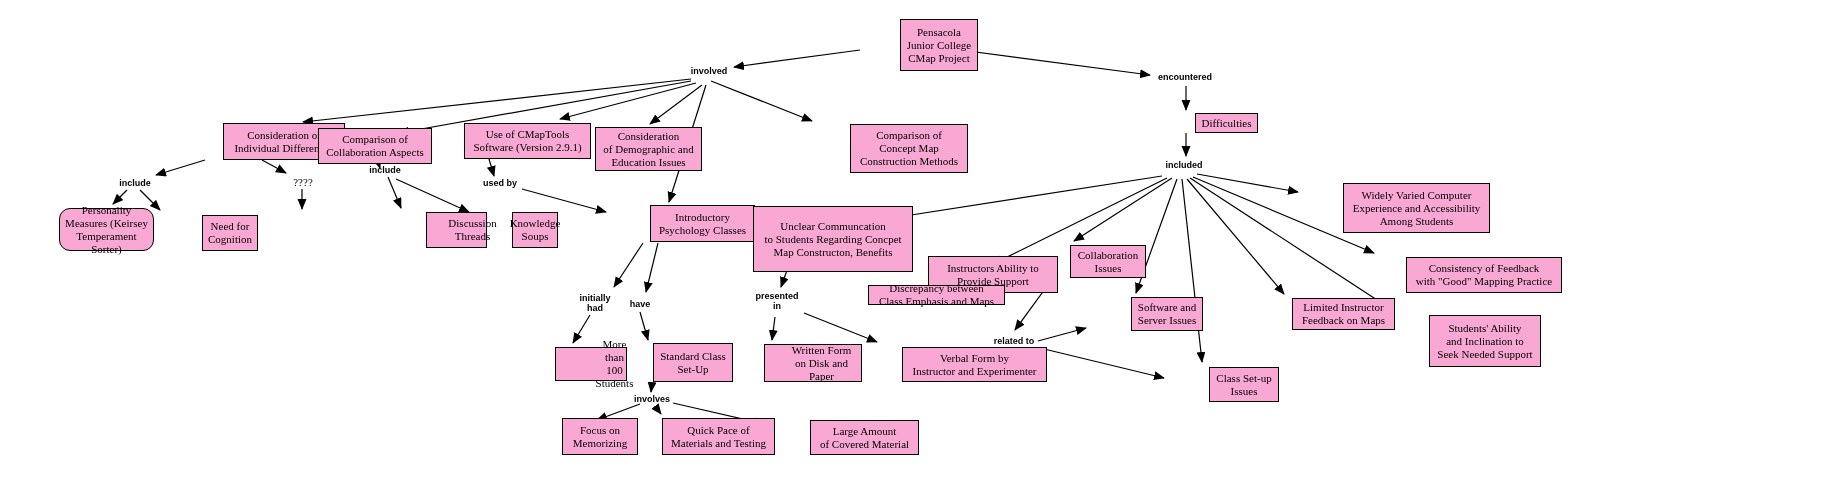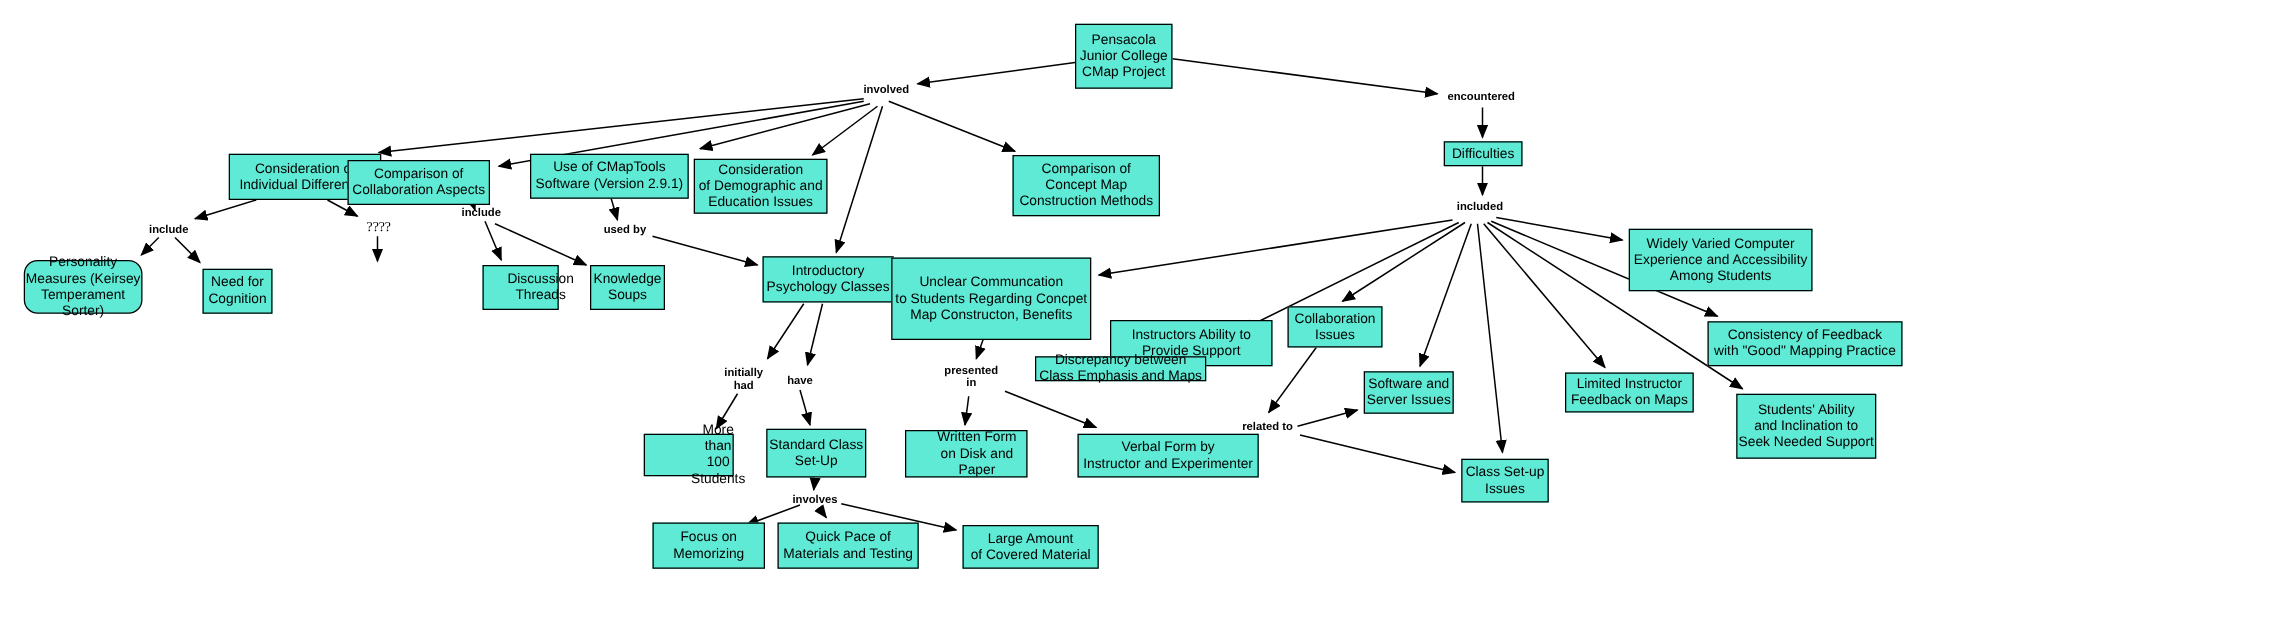--- a/index.html
+++ b/index.html
@@ -13,29 +13,30 @@
     color: #000;
   }
   .edges {
     position: absolute;
     left: 0; top: 0;
   }
   .node {
     position: absolute;
     box-sizing: border-box;
     border: 1px solid #000;
-    background: #5eead4;
+    background: #f9a8d4;
     display: flex;
     align-items: center;
     justify-content: center;
     text-align: center;
     font-size: 11px;
     line-height: 13px;
     white-space: pre-line;
-    font-family: Liberation Sans, sans-serif;
+    font-family: Liberation Serif, serif;
+    margin-left: 40px;
   }
   .link-label {
     position: absolute;
     font-family: "Liberation Sans", sans-serif;
     font-weight: bold;
     font-size: 9px;
     line-height: 10px;
     text-align: center;
     white-space: pre-line;
   }
@@ -120,21 +121,21 @@
 Concept Map
 Construction Methods</div>
     <div class="node" style="left: 1155px; top: 113px; width: 63px; height: 20px;">Difficulties</div>
     <div class="node" style="left: 19px; top: 208px; width: 95px; height: 43px; border-radius: 11px;">Personality
 Measures (Keirsey
 Temperament Sorter)</div>
     <div class="node" style="left: 162px; top: 215px; width: 56px; height: 36px;">Need for
 Cognition</div>
     <div class="node" style="left: 386px; top: 212px; width: 61px; height: 36px; padding-left: 32px;">Discussion
 Threads</div>
-    <div class="node" style="left: 472px; top: 212px; width: 60px; height: 36px;">Knowledge
+    <div class="node" style="left: 472px; top: 212px; width: 46px; height: 36px;">Knowledge
 Soups</div>
     <div class="node" style="left: 610px; top: 205px; width: 105px; height: 37px;">Introductory
 Psychology Classes</div>
     <div class="node" style="left: 713px; top: 206px; width: 160px; height: 66px;">Unclear Communcation
 to Students Regarding Concpet
 Map Constructon, Benefits</div>
     <div class="node" style="left: 1030px; top: 245px; width: 76px; height: 33px;">Collaboration
 Issues</div>
     <div class="node" style="left: 1091px; top: 297px; width: 72px; height: 34px; text-align: center;">Software and
 Server Issues</div>
@@ -151,21 +152,21 @@
 and Inclination to
 Seek Needed Support</div>
     <div class="node" style="left: 515px; top: 347px; width: 72px; height: 34px; padding-left: 47px;">More than
 100 Students</div>
     <div class="node" style="left: 613px; top: 343px; width: 80px; height: 39px;">Standard Class
 Set-Up</div>
     <div class="node" style="left: 724px; top: 344px; width: 98px; height: 38px; padding-left: 17px;">Written Form
 on Disk and Paper</div>
     <div class="node" style="left: 862px; top: 347px; width: 145px; height: 35px;">Verbal Form by
 Instructor and Experimenter</div>
-    <div class="node" style="left: 522px; top: 418px; width: 90px; height: 37px;">Focus on
+    <div class="node" style="left: 522px; top: 418px; width: 76px; height: 37px;">Focus on
 Memorizing</div>
     <div class="node" style="left: 622px; top: 418px; width: 113px; height: 37px;">Quick Pace of
 Materials and Testing</div>
     <div class="node" style="left: 770px; top: 420px; width: 109px; height: 35px;">Large Amount
 of Covered Material</div>
     <div class="link-label" style="left: 688px; top: 66px; width: 42px;">involved</div>
     <div class="link-label" style="left: 1156px; top: 72px; width: 58px;">encountered</div>
     <div class="link-label" style="left: 1162px; top: 160px; width: 44px;">included</div>
     <div class="link-label" style="left: 116px; top: 178px; width: 38px;">include</div>
     <div class="link-label serif" style="left: 290px; top: 177px; width: 26px;">????</div>

